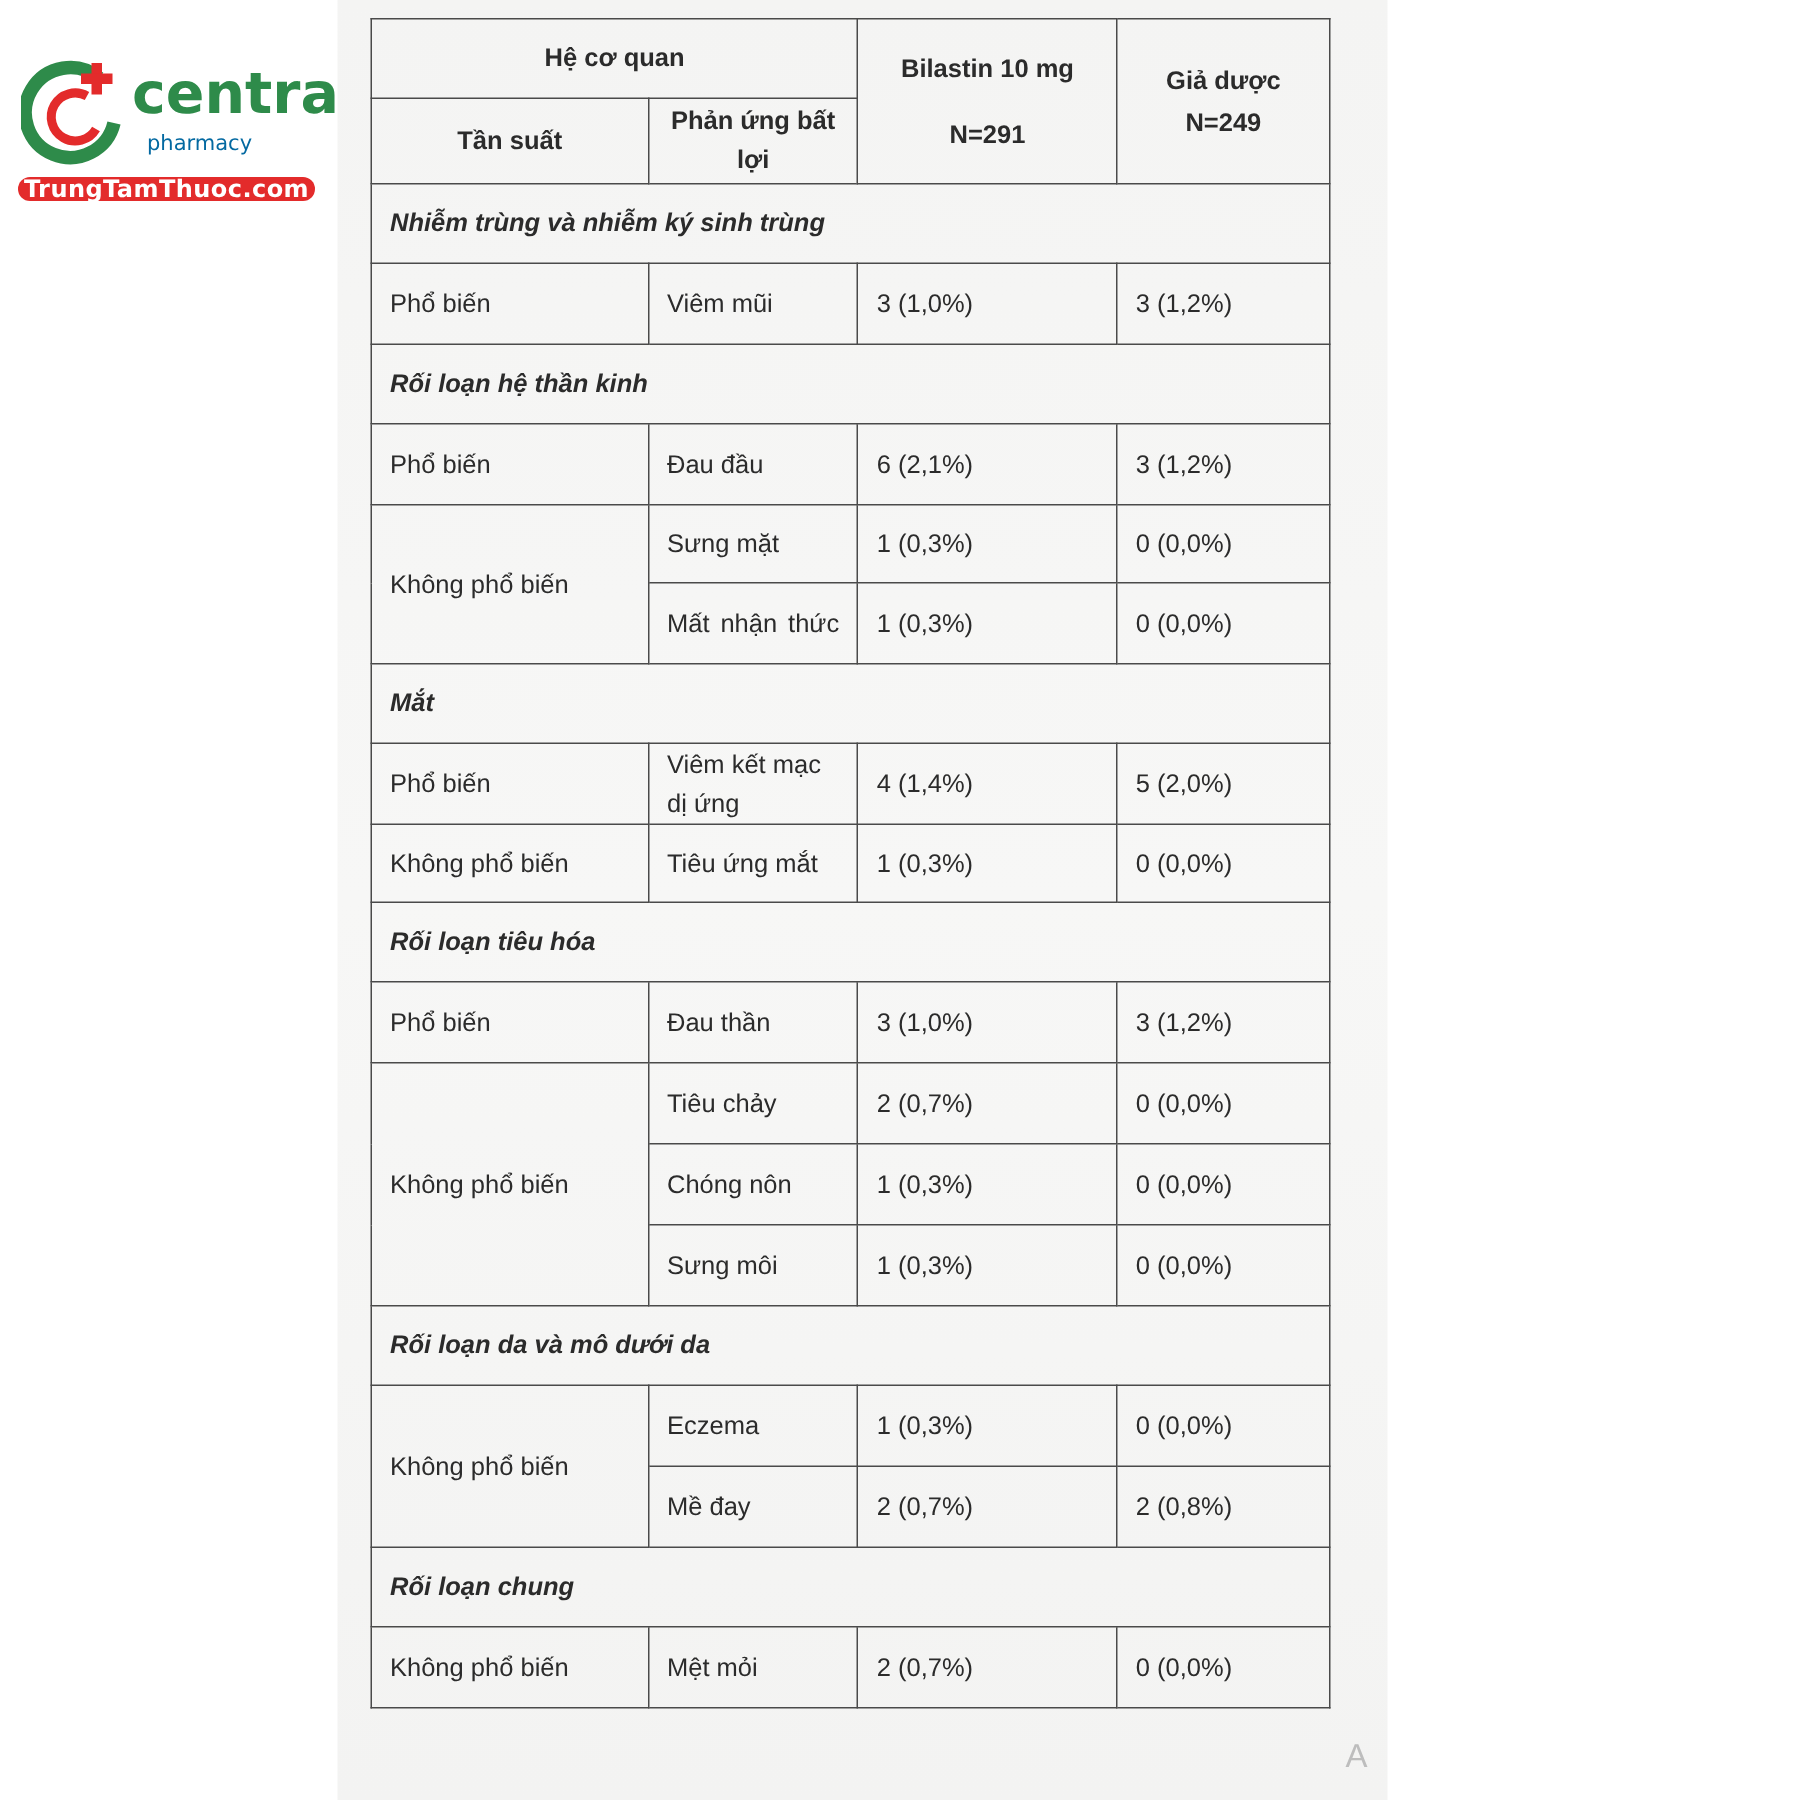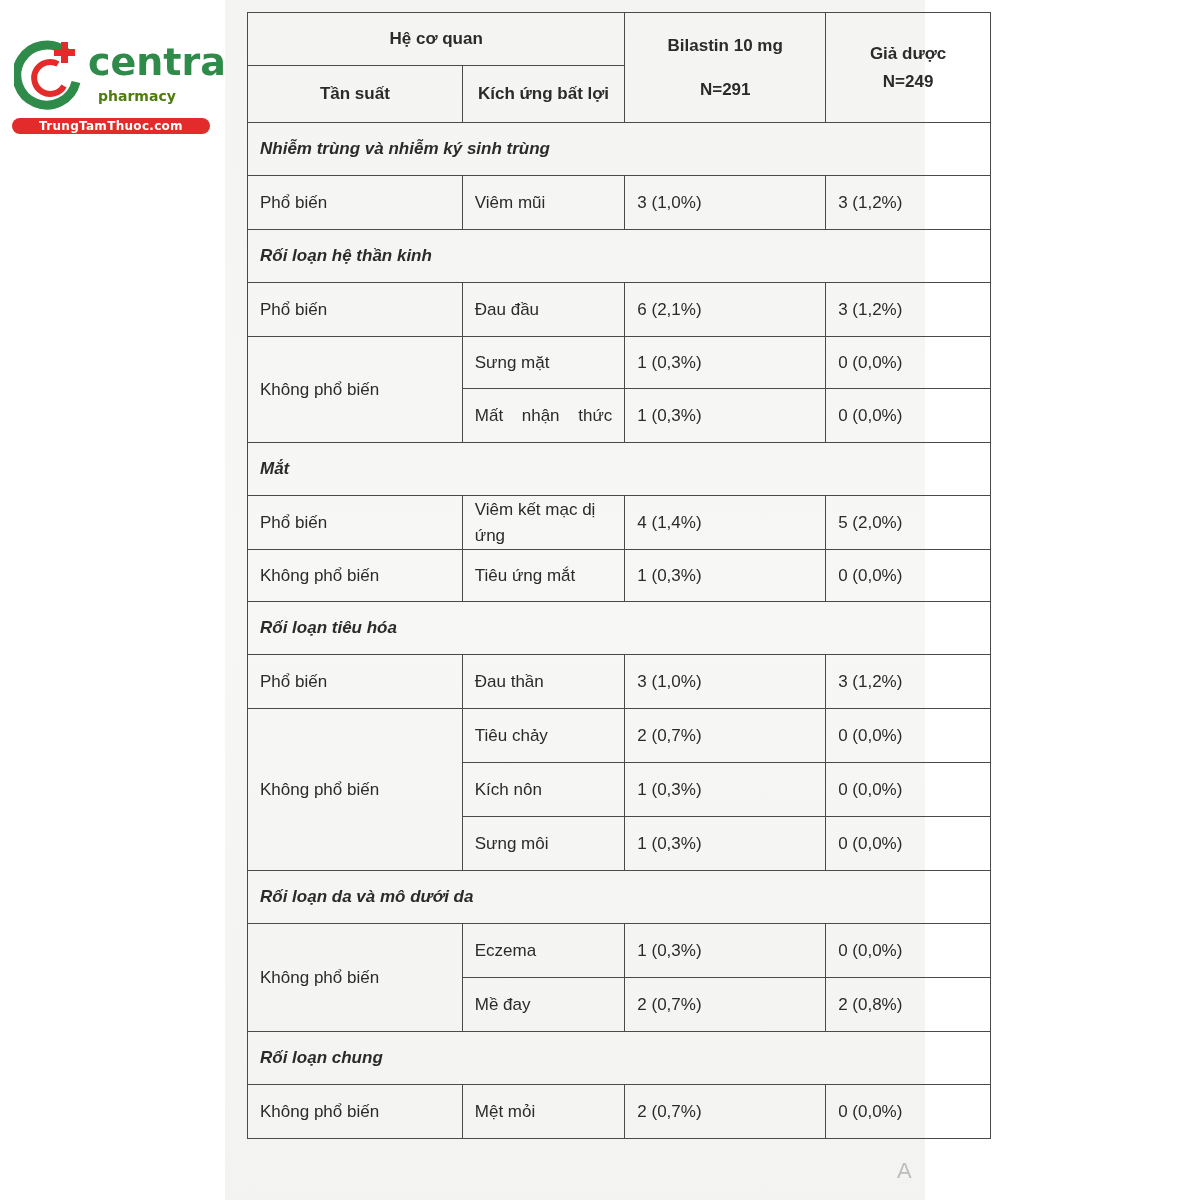--- a/index.html
+++ b/index.html
@@ -40,54 +40,54 @@
       color: #2e8b4a;
       letter-spacing: 0px;
       line-height: 40px;
     }
     .logo-sub {
       position: absolute;
       left: 88px;
       top: 50px;
       font-family: "DejaVu Sans", sans-serif;
       font-size: 14px;
-      font-weight: bold;
-      color: #4d7c0f;
+      font-weight: normal;
+      color: #0369a1;
     }
     .logo-pill {
       position: absolute;
       left: 2px;
       top: 80px;
       width: 198px;
       height: 16px;
       background: #e32b2b;
       border-radius: 9px;
       color: #ffffff;
       font-family: "DejaVu Sans", sans-serif;
-      font-size: 12px;
+      font-size: 16px;
       font-weight: bold;
       text-align: center;
       line-height: 16px;
       letter-spacing: 0.3px;
     }
 
     
     .page {
       position: absolute;
       left: 225px;
       top: 0;
       width: 700px;
       height: 1200px;
       background: linear-gradient(180deg, #f4f4f3 0%, #f7f7f6 50%, #f3f3f2 100%);
     }
     table.ae {
       position: absolute;
       left: 22px;
       top: 12px;
-      width: 744px;
+      width: 640px;
       border-collapse: collapse;
       font-family: "Liberation Sans", sans-serif;
       font-size: 17px;
       color: #2b2b2b;
     }
     table.ae td {
       border: 1.6px solid #4a4a4a;
       padding: 0 12px;
       vertical-align: middle;
     }
@@ -147,21 +147,21 @@
           <div>Bilastin 10 mg</div>
           <div style="margin-top:24px">N=291</div>
         </td>
         <td rowspan="2" class="hdr">
           <div>Giả dược</div>
           <div style="margin-top:8px">N=249</div>
         </td>
       </tr>
       <tr>
         <td class="hdr" style="height:56px">Tần suất</td>
-        <td class="hdr wrap2">Kích ứng bất lợi</td>
+        <td class="hdr wrap2">Phản ứng bất lợi</td>
       </tr>
 
       <tr class="cat">
         <td colspan="4">Nhiễm trùng và nhiễm ký sinh trùng</td>
       </tr>
       <tr class="h56">
         <td>Phổ biến</td>
         <td>Viêm mũi</td>
         <td class="num">3 (1,0%)</td>
         <td class="num">3 (1,2%)</td>
@@ -213,21 +213,21 @@
         <td class="num">3 (1,0%)</td>
         <td class="num">3 (1,2%)</td>
       </tr>
       <tr class="h56">
         <td rowspan="3">Không phổ biến</td>
         <td>Tiêu chảy</td>
         <td class="num">2 (0,7%)</td>
         <td class="num">0 (0,0%)</td>
       </tr>
       <tr class="h56">
-        <td>Kích nôn</td>
+        <td>Chóng nôn</td>
         <td class="num">1 (0,3%)</td>
         <td class="num">0 (0,0%)</td>
       </tr>
       <tr class="h56">
         <td>Sưng môi</td>
         <td class="num">1 (0,3%)</td>
         <td class="num">0 (0,0%)</td>
       </tr>
 
       <tr class="cat">

